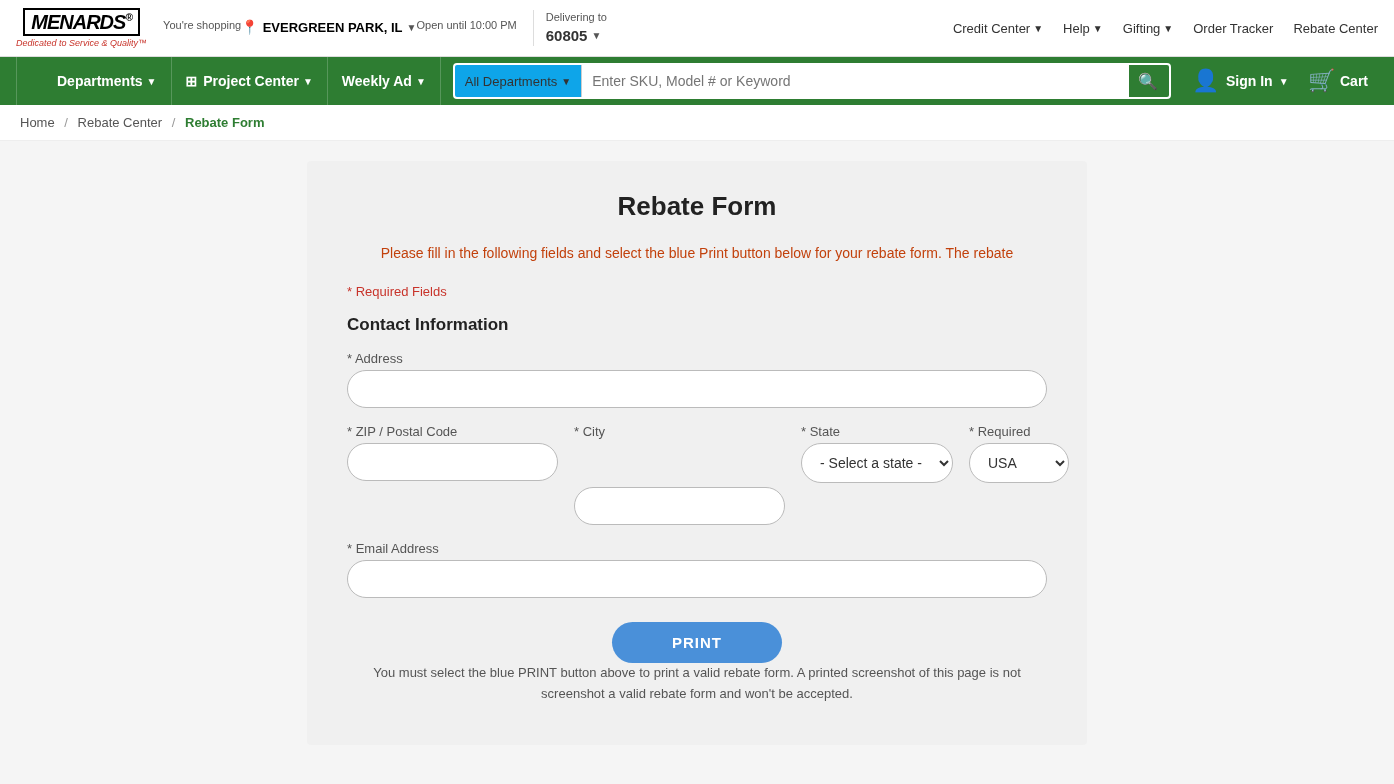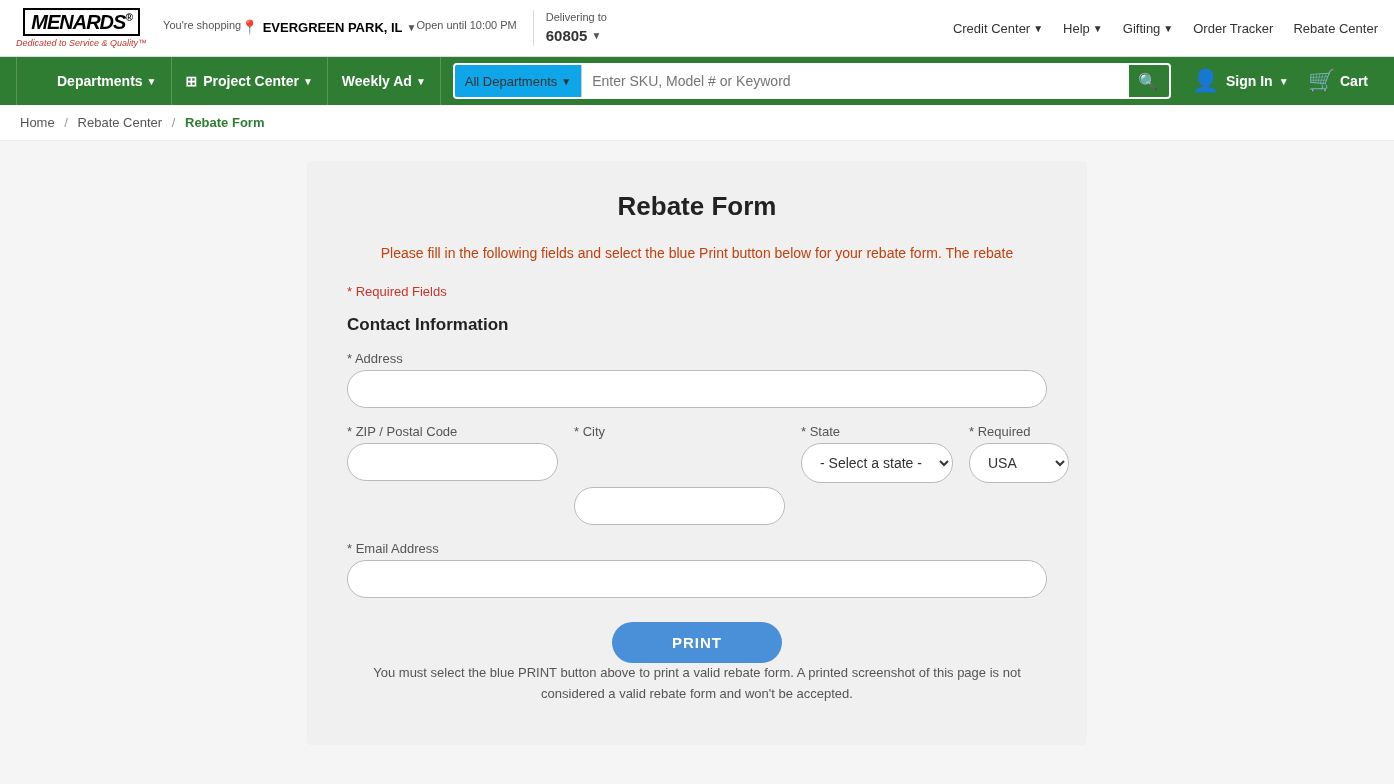--- a/index.html
+++ b/index.html
@@ -396,15 +396,15 @@
     <div class="form-group">
       <label class="form-label">* Email Address</label>
       <input class="form-input" type="email" style="">
     </div>
   </div>
 
   <button class="print-btn">PRINT</button>
 
   <p class="print-note">
     <span>You must select the blue PRINT button above to print a valid rebate form. A printed screenshot of this page is not</span><br>
-    <span>considered a valid rebate form and won't be accepted.</span>
+    <span>screenshot a valid rebate form and won't be accepted.</span>
   </p>
 </div>
 
 </body></html>

